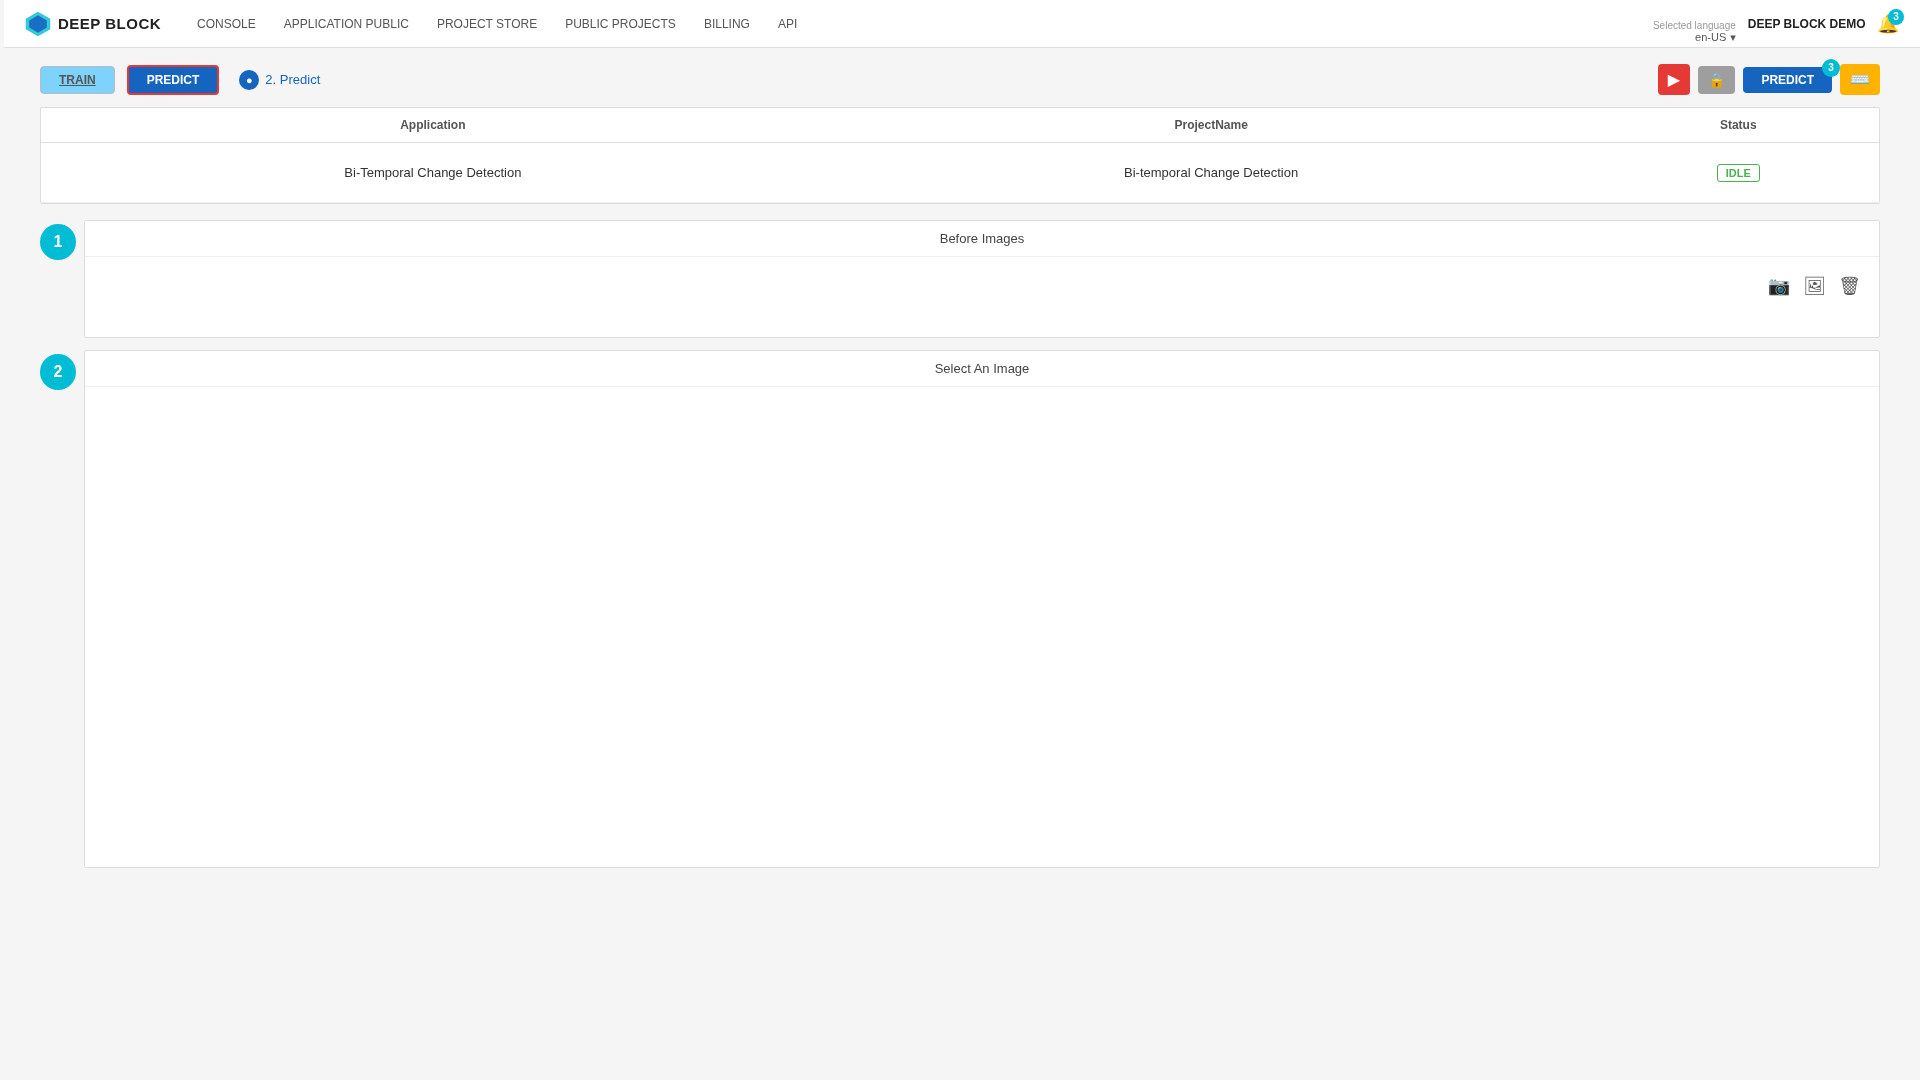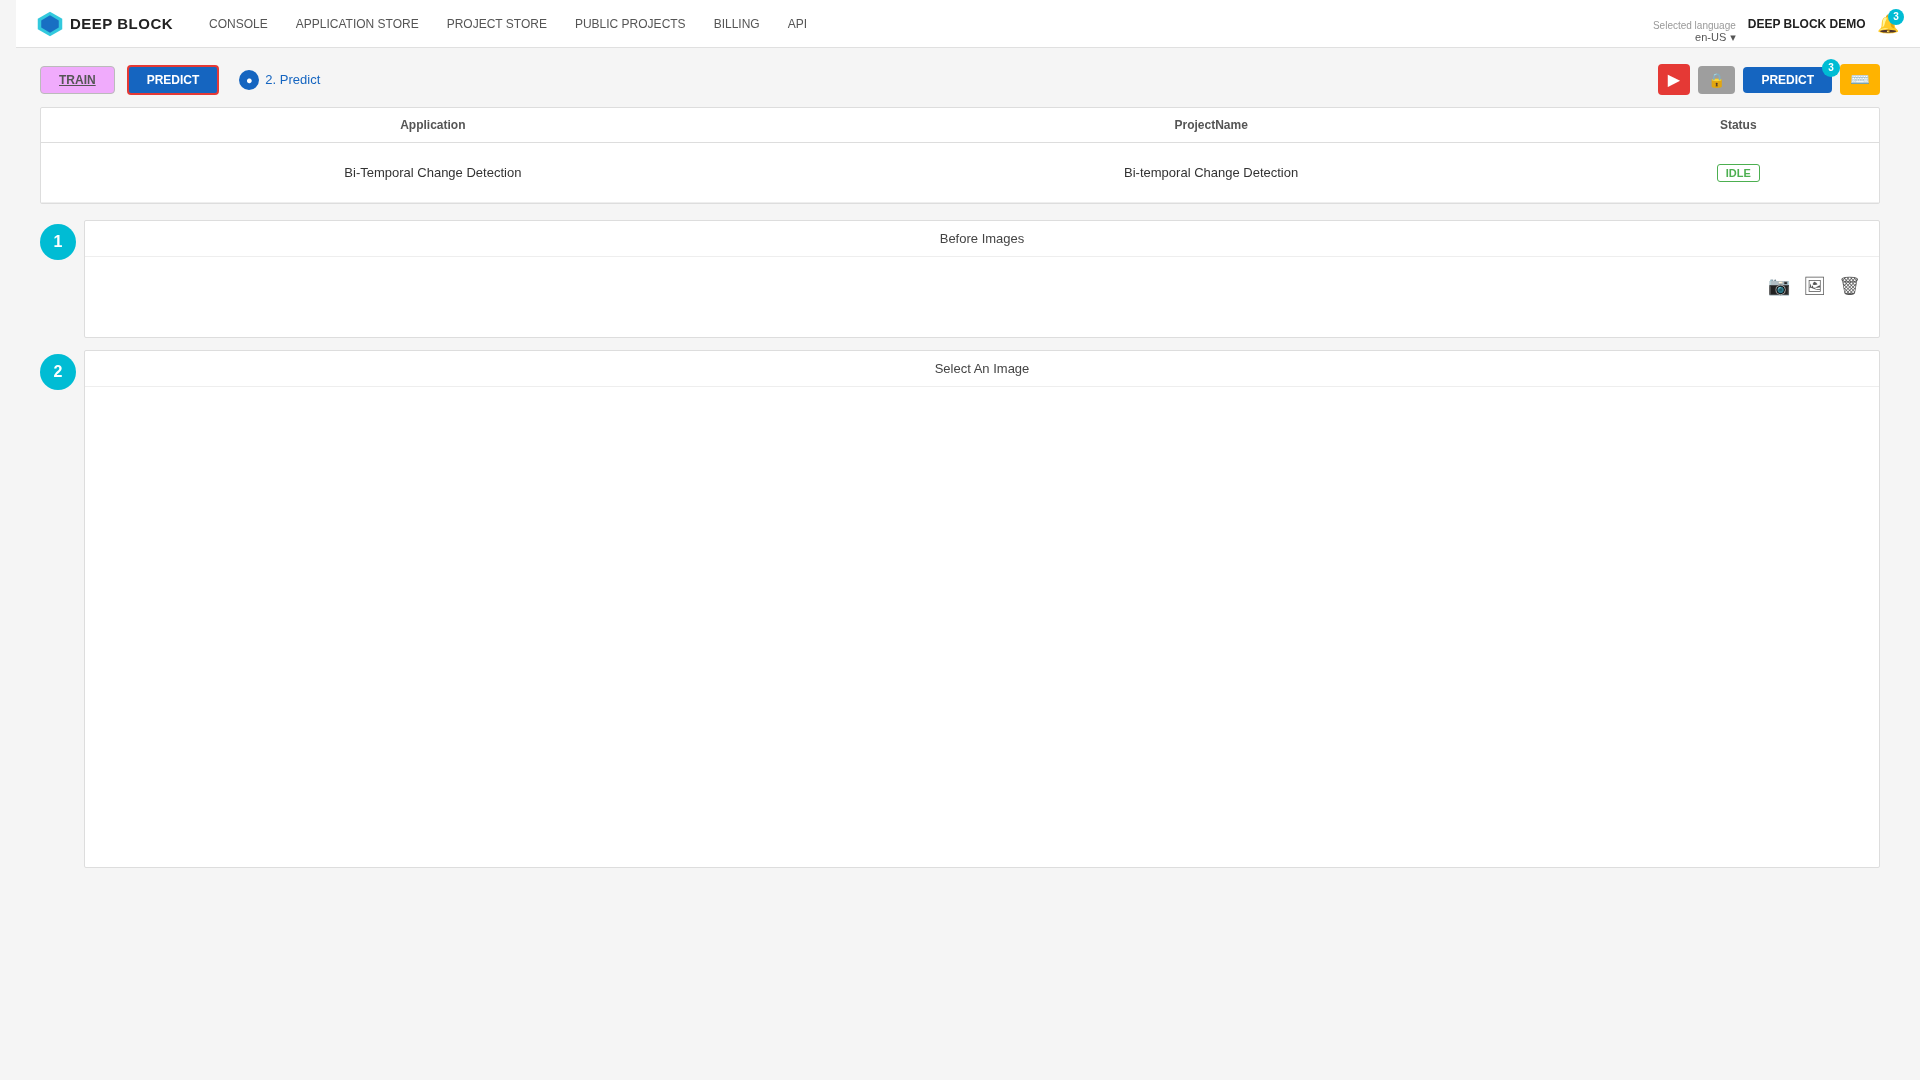--- a/index.html
+++ b/index.html
@@ -2,21 +2,21 @@
 <html><head>
   <meta charset="utf-8">
   <style>
     * { box-sizing: border-box; margin: 0; padding: 0; }
     body { font-family: 'Segoe UI', Arial, sans-serif; background: #f5f5f5; color: #333; font-size: 13px; }
 
     
     .navbar {
       display: flex; align-items: center; background: #fff;
       border-bottom: 1px solid #e0e0e0; height: 48px; padding: 0 20px;
-      position: fixed; top: 0; left: 16px; right: 0; z-index: 100;
+      position: fixed; top: 0; left: 4px; right: 0; z-index: 100;
     }
     .navbar-logo { display: flex; align-items: center; margin-right: 24px; gap: 6px; }
     .navbar-logo-icon { width: 28px; height: 28px; }
     .navbar-logo-text { font-weight: 700; font-size: 15px; color: #222; letter-spacing: 0.5px; }
     .navbar-nav { display: flex; gap: 4px; flex: 1; }
     .navbar-nav a {
       padding: 0 12px; line-height: 48px; font-size: 12px; font-weight: 500;
       color: #555; text-decoration: none; cursor: pointer;
     }
     .navbar-right { display: flex; align-items: center; gap: 12px; }
@@ -36,21 +36,21 @@
     }
 
     
     .main { padding-top: 48px; padding-left: 40px; padding-right: 40px; padding-bottom: 20px; background: #f5f5f5; min-height: 100vh; }
 
     
     .toolbar {
       display: flex; align-items: center; padding: 16px 0 12px 0; gap: 12px;
     }
     .btn-train {
-      border: 1px solid #bbb; background: #f0abfc; color: #555;
+      border: 1px solid #bbb; background: #7dd3fc; color: #555;
       padding: 6px 18px; border-radius: 4px; cursor: pointer; font-size: 12px; font-weight: 600; text-decoration: underline;
     }
     .btn-predict {
       border: 2px solid #e53935; background: #1565c0; color: #fff;
       padding: 6px 18px; border-radius: 4px; cursor: pointer; font-size: 12px; font-weight: 700;
     }
     .step-indicator { display: flex; align-items: center; gap: 6px; font-size: 13px; color: #1565c0; margin-left: 8px; }
     .step-circle {
       width: 20px; height: 20px; border-radius: 50%; border: 2px solid #1565c0;
       display: flex; align-items: center; justify-content: center; font-size: 11px; font-weight: 700; color: #1565c0;
@@ -123,21 +123,21 @@
 <nav class="navbar">
   <div class="navbar-logo">
     <svg class="navbar-logo-icon" viewBox="0 0 32 32">
       <polygon points="16,2 30,10 30,22 16,30 2,22 2,10" fill="#00bcd4" opacity="0.8"></polygon>
       <polygon points="16,6 26,12 26,20 16,26 6,20 6,12" fill="#1565c0" opacity="0.9"></polygon>
     </svg>
     <span class="navbar-logo-text">DEEP BLOCK</span>
   </div>
   <nav class="navbar-nav">
     <a>CONSOLE</a>
-    <a>APPLICATION STORE</a>
+    <a>APPLICATION PUBLIC</a>
     <a>PROJECT STORE</a>
     <a>PUBLIC PROJECTS</a>
     <a>BILLING</a>
     <a>API</a>
   </nav>
   <div class="navbar-right">
     <div class="lang-selector">
       <span class="lang-label">Selected language</span>
       <div class="lang-row">
         <span>en-US</span>

